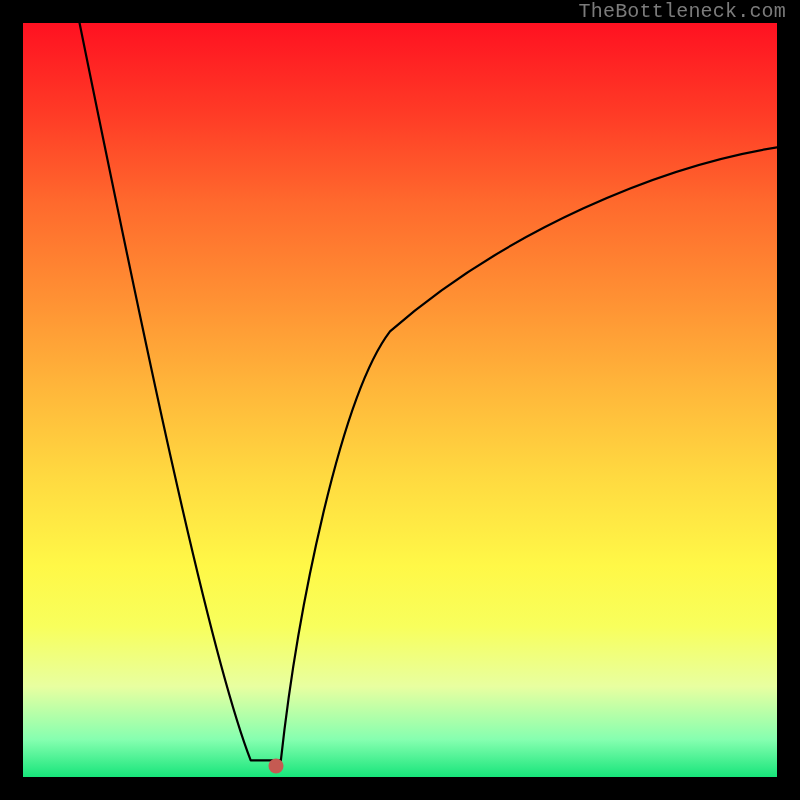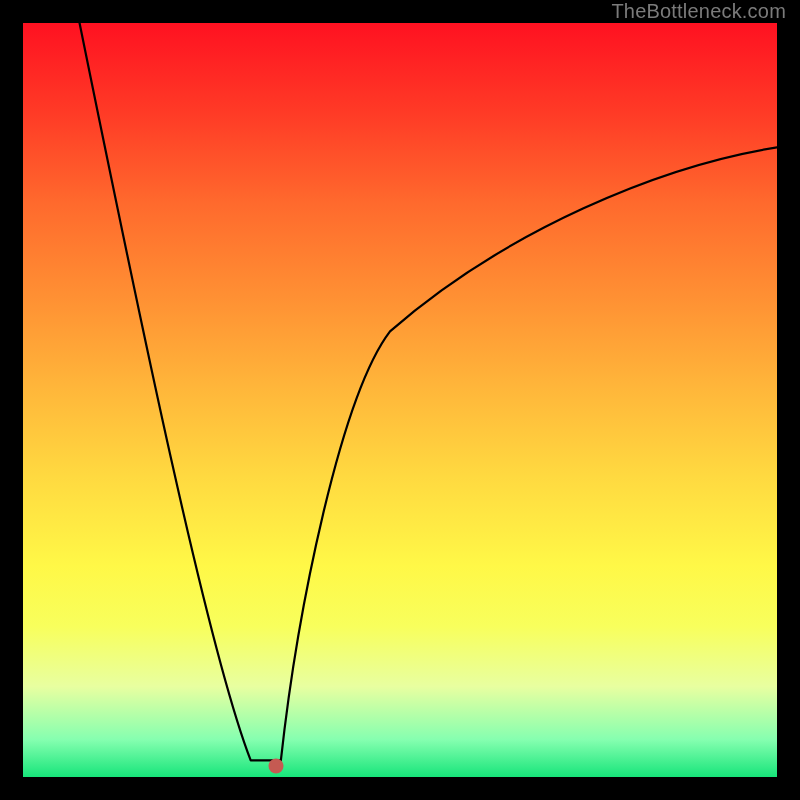--- a/index.html
+++ b/index.html
@@ -52,21 +52,21 @@
     height: 15px;
     border-radius: 50%;
     background: #c55a52;
     transform: translate(-50%, -50%);
   }
   .watermark {
     position: absolute;
     top: 0px;
     right: 14px;
     color: #7b7b7b;
-    font-family: Liberation Sans, sans-serif;
+    font-family: Liberation Mono, monospace;
     font-size: 20px;
     letter-spacing: 0.2px;
   }
 </style>
 </head>
 <body>
 <div class="frame">
 
   <div class="watermark">TheBottleneck.com</div>
 

